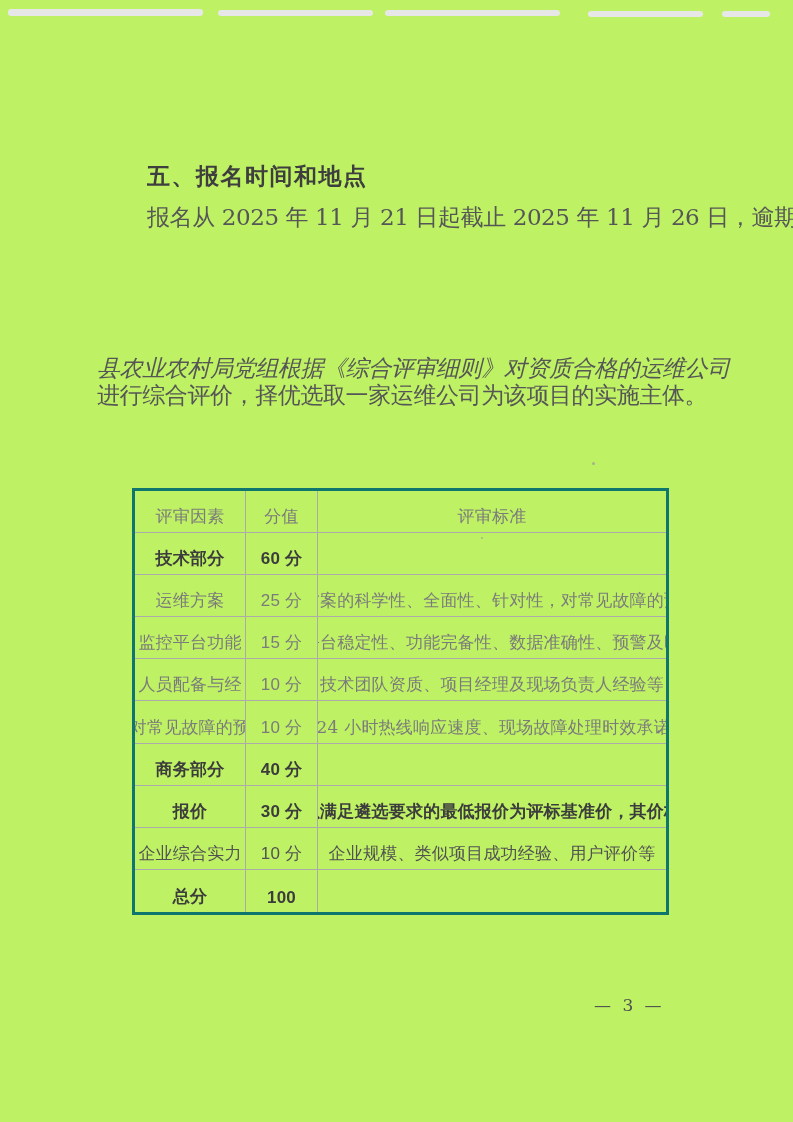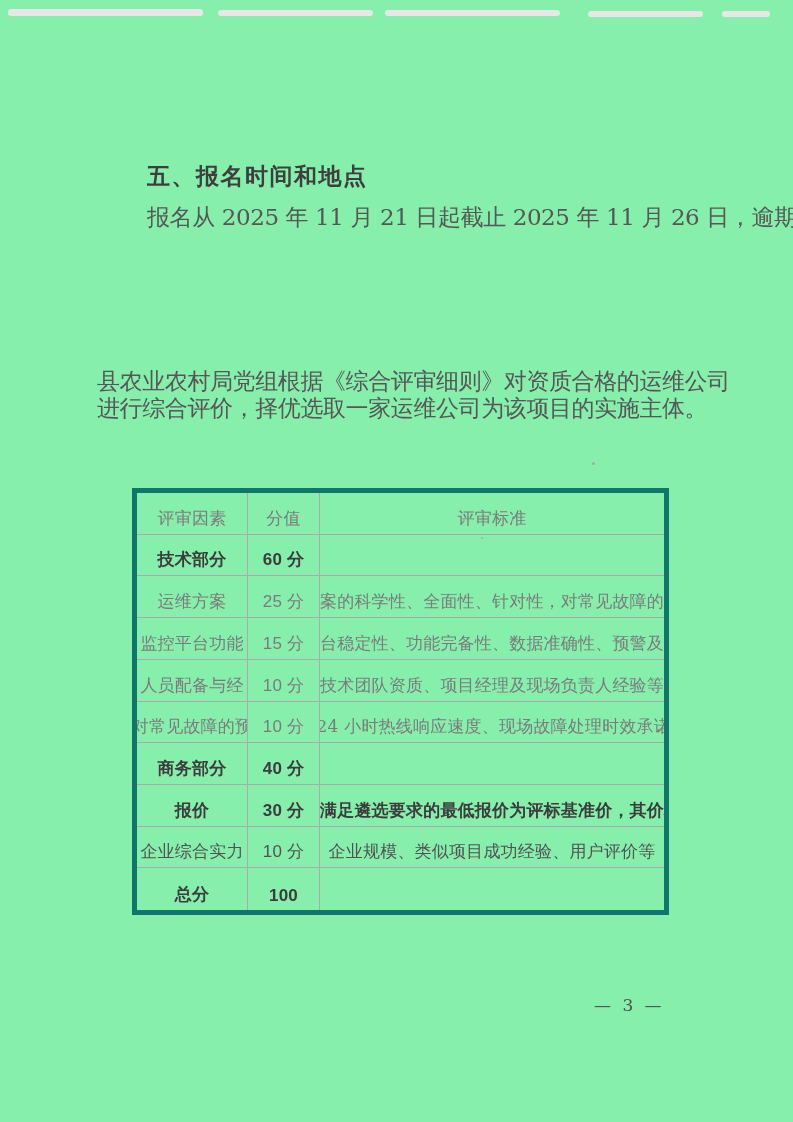--- a/index.html
+++ b/index.html
@@ -1,19 +1,19 @@
 <!DOCTYPE html>
 <html><head>
 <meta charset="utf-8">
 <style>
   html,body{margin:0;padding:0;background:#e9e9e9;}
   .page{
     position:relative;
     width:793px;height:1122px;
-    background:#86efac;
+    background:#bef264;
     font-family:"DejaVu Serif","Liberation Serif",serif;
     overflow:hidden;
     margin:0 auto;
   }
   
   .scan-strip{
     position:absolute;
     background:#e7e7e7;
     border-radius:3px;
     filter:blur(0.6px);
@@ -36,21 +36,21 @@
     position:absolute;left:132px;top:459px;width:560px;
     text-align:center;font-size:23px;font-weight:bold;color:#3d3d3d;
     letter-spacing:1px;
   }
   .rtable{
     position:absolute;left:132px;top:488px;
     width:537px;height:427px;
     display:grid;
     grid-template-columns:111px 72px 1fr;
     grid-template-rows:repeat(10,1fr);
-    border:5px solid #0f766e;
+    border:3px solid #0f766e;
     box-sizing:border-box;
     font-size:17px;
   }
   .trow{display:contents;}
   .cell{
     display:flex;align-items:flex-end;justify-content:center;
     padding:0 2px 4px 2px;
     border-bottom:1px solid #ababab;
     white-space:nowrap;overflow:hidden;
     letter-spacing:0.2px;
@@ -75,22 +75,22 @@
   <div class="scan-strip" style="left:218px;top:10px;width:155px;height:6px;"></div>
   <div class="scan-strip" style="left:385px;top:10px;width:175px;height:6px;"></div>
   <div class="scan-strip" style="left:588px;top:11px;width:115px;height:6px;"></div>
   <div class="scan-strip" style="left:722px;top:11px;width:48px;height:6px;"></div>
   <div class="speck" style="left:592px;top:462px;"></div>
   <div class="speck" style="left:481px;top:537px;width:2px;height:2px;"></div>
 
   <div class="h-line" style="left:147px;top:161px;">五、报名时间和地点</div>
   <div class="b-line" style="left:147px;top:202px;">报名从 2025 年 11 月 21 日起截止 2025 年 11 月 26 日，逾期</div>
 
-  <div class="b-line" style="left:97px;top:366px;">县农业农村局党组根据《综合评审细则》对资质合格的运维公司</div>
-  <div class="b-line" style="left:97px;top:393px;">进行综合评价，择优选取一家运维公司为该项目的实施主体。</div>
+  <div class="b-line" style="left:97px;top:353px;font-style:italic;">县农业农村局党组根据《综合评审细则》对资质合格的运维公司</div>
+  <div class="b-line" style="left:97px;top:380px;">进行综合评价，择优选取一家运维公司为该项目的实施主体。</div>
 
 
   <div class="rtable">
 
     <div class="trow tone-light">
       <div class="cell c-factor">评审因素</div>
       <div class="cell c-score">分值</div>
       <div class="cell c-standard">评审标准</div>
     </div>
 

